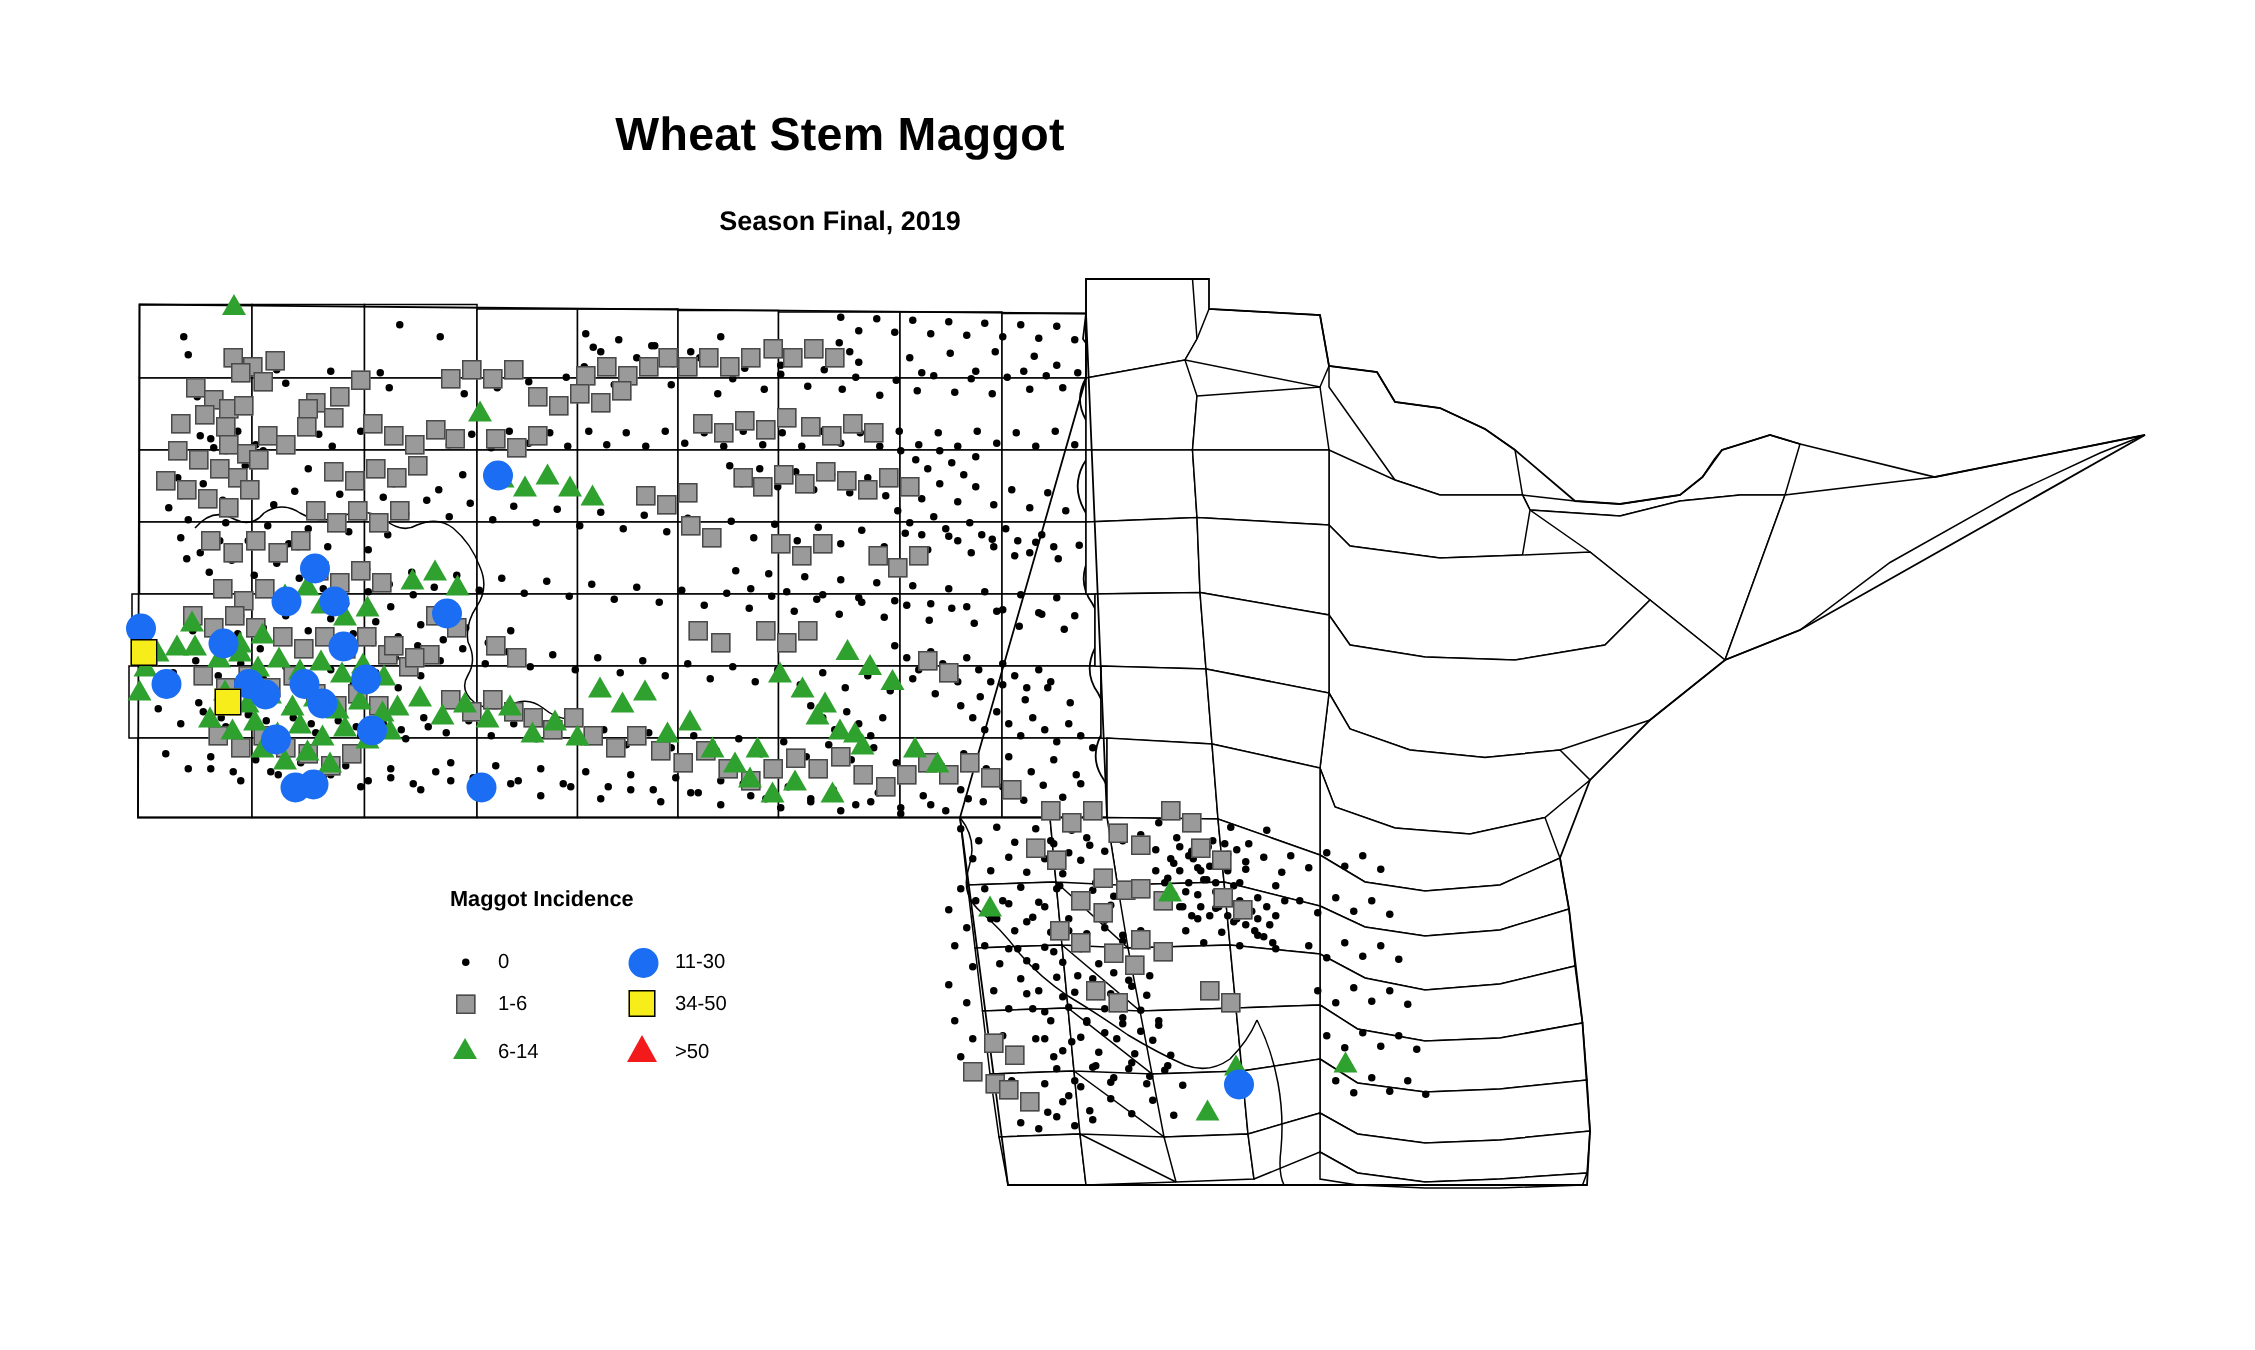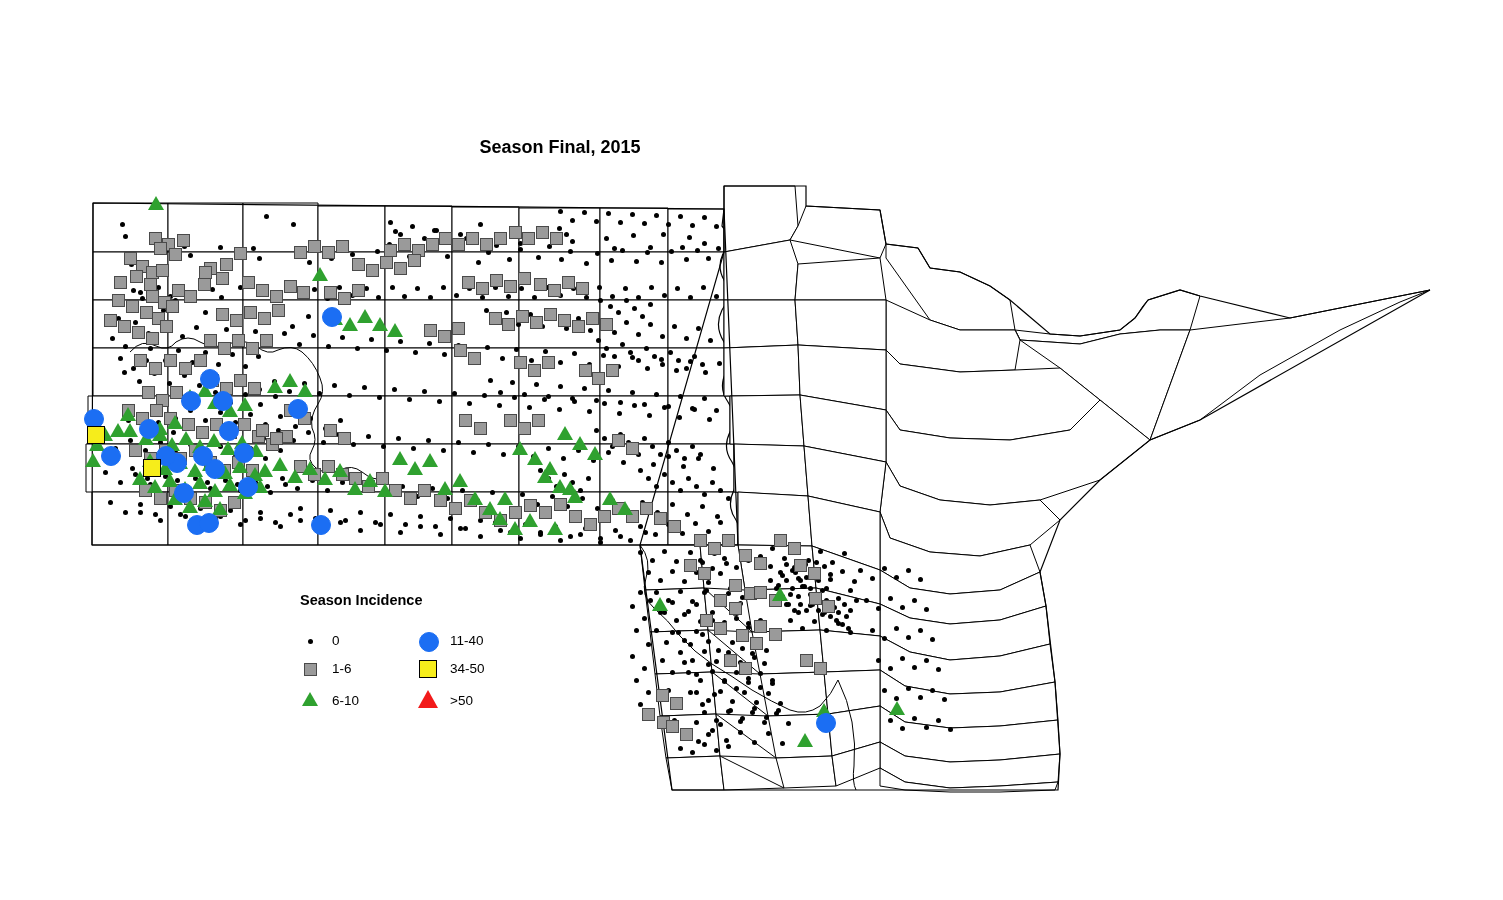--- a/index.html
+++ b/index.html
@@ -28,21 +28,22 @@
   .sym-dot{position:absolute;border-radius:50%;background:#000;}
   .sym-sq{position:absolute;}
   .sym-tri{position:absolute;width:0;height:0;}
   .sym-circ{position:absolute;border-radius:50%;}
 </style>
 </head>
 <body>
 
 <div id="root">
 
-  <div id="subtitle">Season Final, 2015</div>
+  <div id="title">Wheat Stem Maggot</div>
+  <div id="subtitle">Season Final, 2019</div>
 
   <div id="mapwrap">
     <svg id="map" viewBox="0 0 1503 900" preserveAspectRatio="none">
 
       <g id="nd-counties">
 
         <path class="county" d="M93 203 L168 203 L168 252 L93 252 Z"></path>
         <path class="county" d="M168 203 L243 203 L243 252 L168 252 Z"></path>
         <path class="county" d="M243 203 L318 203 L318 252 L243 252 Z"></path>
         <path class="county" d="M318 206 L385 206 L385 252 L318 252 Z"></path>
@@ -1334,44 +1335,44 @@
         <div class="sym-circ" style="width: 18px; height: 18px; left: 816px; top: 713px; background: rgb(27, 110, 243); border: 1px solid rgb(27, 110, 243);"></div>
       </div>
       <div style="position: absolute; left: 0px; top: 0px; width: 100%; height: 100%; pointer-events: none;">
         <div class="sym-sq" style="width: 18px; height: 18px; left: 87px; top: 426px; background: rgb(246, 237, 27); border: 1.5px solid rgb(0, 0, 0); box-sizing: border-box;"></div>
         <div class="sym-sq" style="width: 18px; height: 18px; left: 143px; top: 459px; background: rgb(246, 237, 27); border: 1.5px solid rgb(0, 0, 0); box-sizing: border-box;"></div>
       </div>
       <div style="position: absolute; left: 0px; top: 0px; width: 100%; height: 100%; pointer-events: none;"></div>
     </div>
 
   <div id="legend">
-    <div id="legend-title">Season Incidence</div>
+    <div id="legend-title">Maggot Incidence</div>
   <div class="lg-row" style="left: 30px; top: 40px;">
         <div class="lg-sym" style="position: relative;">
           <div class="sym-dot" style="width: 5px; height: 5px; left: 9.5px; top: 10.5px; background: rgb(0, 0, 0);"></div>
         </div>
         <div class="lg-lab">0</div>
       </div>
       <div class="lg-row" style="left: 30px; top: 68px;">
         <div class="lg-sym" style="position: relative;">
           <div class="sym-sq" style="width: 13px; height: 13px; left: 5.5px; top: 6.5px; background: rgb(154, 154, 154); border: 1.5px solid rgb(74, 74, 74); box-sizing: border-box;"></div>
         </div>
         <div class="lg-lab">1-6</div>
       </div>
       <div class="lg-row" style="left: 30px; top: 100px;">
         <div class="lg-sym" style="position: relative;">
           <div class="sym-tri" style="left: 4px; top: 4.2px; border-left: 8px solid transparent; border-right: 8px solid transparent; border-bottom: 14.4px solid rgb(47, 161, 47);"></div>
         </div>
-        <div class="lg-lab">6-10</div>
+        <div class="lg-lab">6-14</div>
       </div>
       <div class="lg-row" style="left: 148px; top: 40px;">
         <div class="lg-sym" style="position: relative;">
           <div class="sym-circ" style="width: 18px; height: 18px; left: 3px; top: 4px; background: rgb(27, 110, 243); border: 1px solid rgb(27, 110, 243);"></div>
         </div>
-        <div class="lg-lab">11-40</div>
+        <div class="lg-lab">11-30</div>
       </div>
       <div class="lg-row" style="left: 148px; top: 68px;">
         <div class="lg-sym" style="position: relative;">
           <div class="sym-sq" style="width: 18px; height: 18px; left: 3px; top: 4px; background: rgb(246, 237, 27); border: 1.5px solid rgb(0, 0, 0); box-sizing: border-box;"></div>
         </div>
         <div class="lg-lab">34-50</div>
       </div>
       <div class="lg-row" style="left: 148px; top: 100px;">
         <div class="lg-sym" style="position: relative;">
           <div class="sym-tri" style="left: 2px; top: 2px; border-left: 10px solid transparent; border-right: 10px solid transparent; border-bottom: 18px solid rgb(242, 26, 26);"></div>

